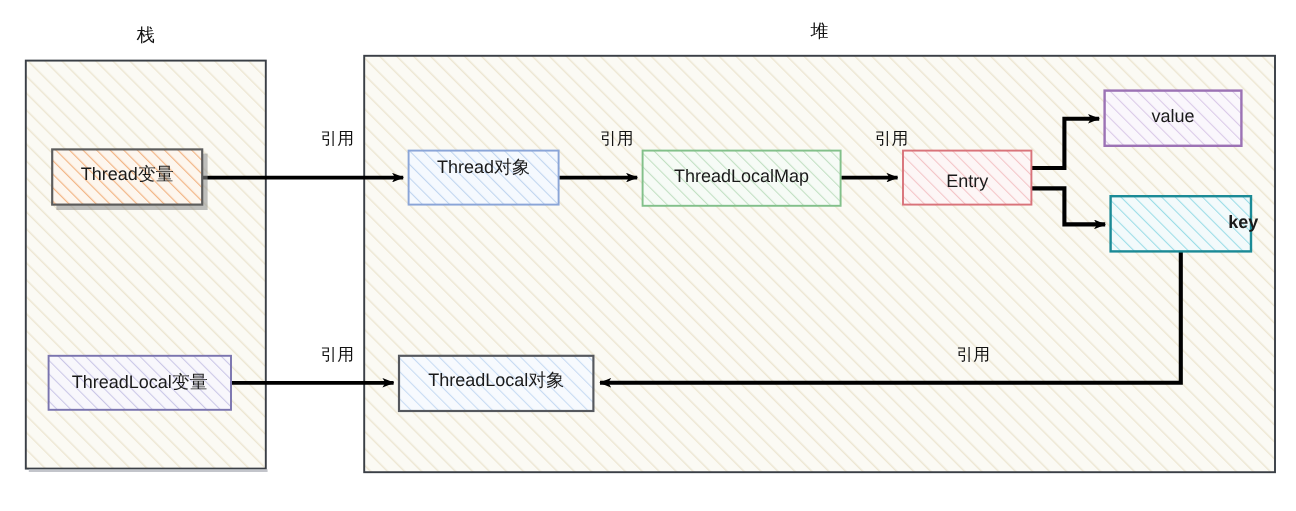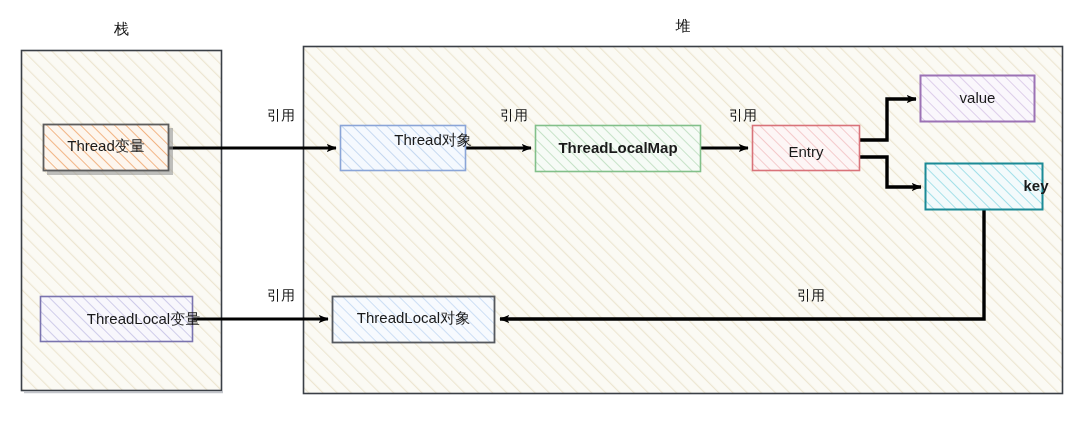--- a/index.html
+++ b/index.html
@@ -172,23 +172,23 @@
 
     <g>
       <rect x="332.5" y="296.5" width="162" height="46" fill="url(#hatch-blue2)" stroke="#55585E" stroke-width="1.8"></rect>
     </g>
   </svg>
 
   <div class="container-title" style="left:21px; top:20px; width:201px;">栈</div>
   <div class="container-title" style="left:303px; top:17px; width:760px;">堆</div>
 
   <div class="node-label" style="left:43px; top:124px; width:126px; height:44px;">Thread变量</div>
-  <div class="node-label" style="left:40px; top:296px; width:153px; height:46px;margin-left:27px;">ThreadLocal变量</div>
-  <div class="node-label" style="left:340px; top:125px; width:126px; height:30px;margin-left:30px;">Thread对象</div>
-  <div class="node-label" style="left:535px; top:125px; width:166px; height:47px;font-weight:bold;">ThreadLocalMap</div>
+  <div class="node-label" style="left:40px; top:296px; width:153px; height:46px;">ThreadLocal变量</div>
+  <div class="node-label" style="left:340px; top:125px; width:126px; height:30px;">Thread对象</div>
+  <div class="node-label" style="left:535px; top:125px; width:166px; height:47px;">ThreadLocalMap</div>
   <div class="node-label" style="left:752px; top:125px; width:108px; height:54px;">Entry</div>
   <div class="node-label" style="left:920px; top:75px; width:115px; height:47px;">value</div>
   <div class="node-label" style="left:977px; top:163px; width:118px; height:47px;font-weight:bold;">key</div>
   <div class="node-label" style="left:332px; top:296px; width:163px; height:45px;">ThreadLocal对象</div>
 
   <div class="edge-label" style="left:235px; top:107px; width:60px;">引用</div>
   <div class="edge-label" style="left:468px; top:107px; width:60px;">引用</div>
   <div class="edge-label" style="left:697px; top:107px; width:60px;">引用</div>
   <div class="edge-label" style="left:235px; top:287px; width:60px;">引用</div>
   <div class="edge-label" style="left:765px; top:287px; width:60px;">引用</div>

